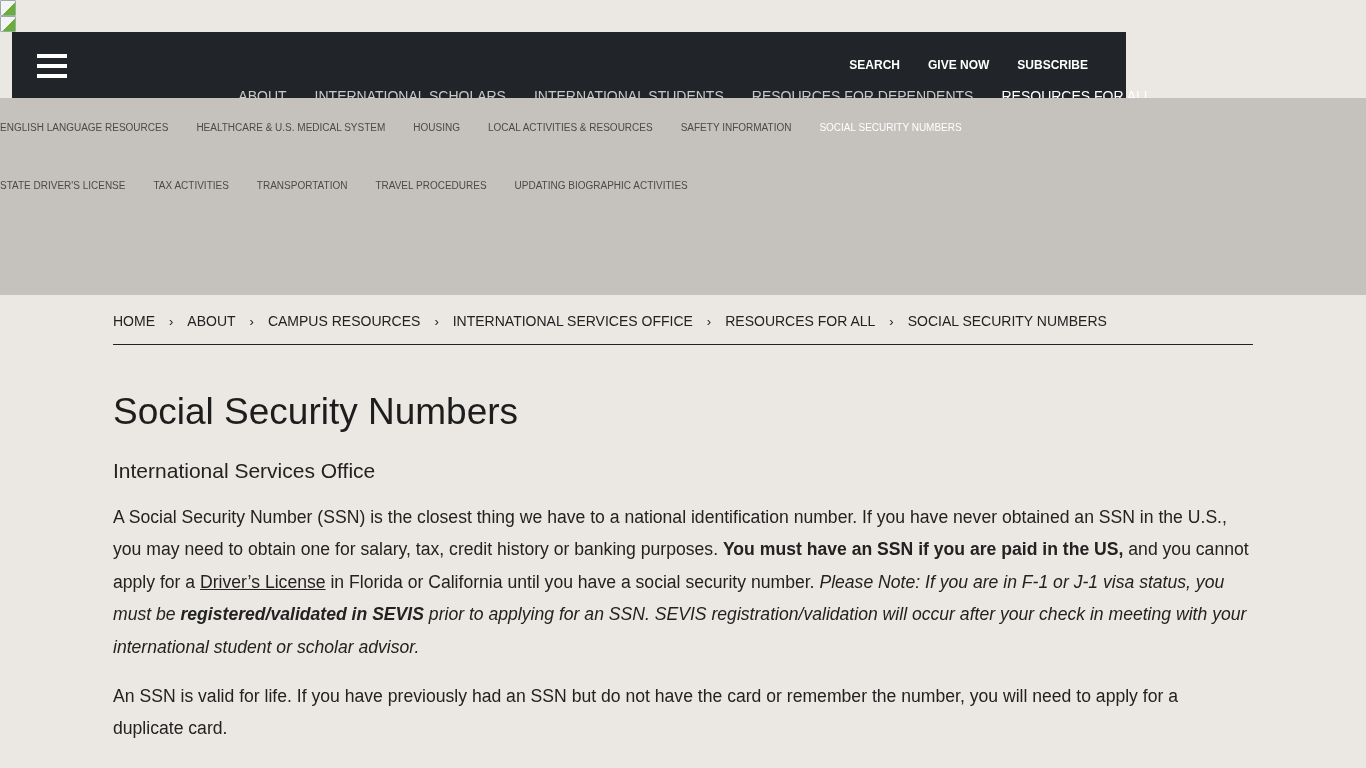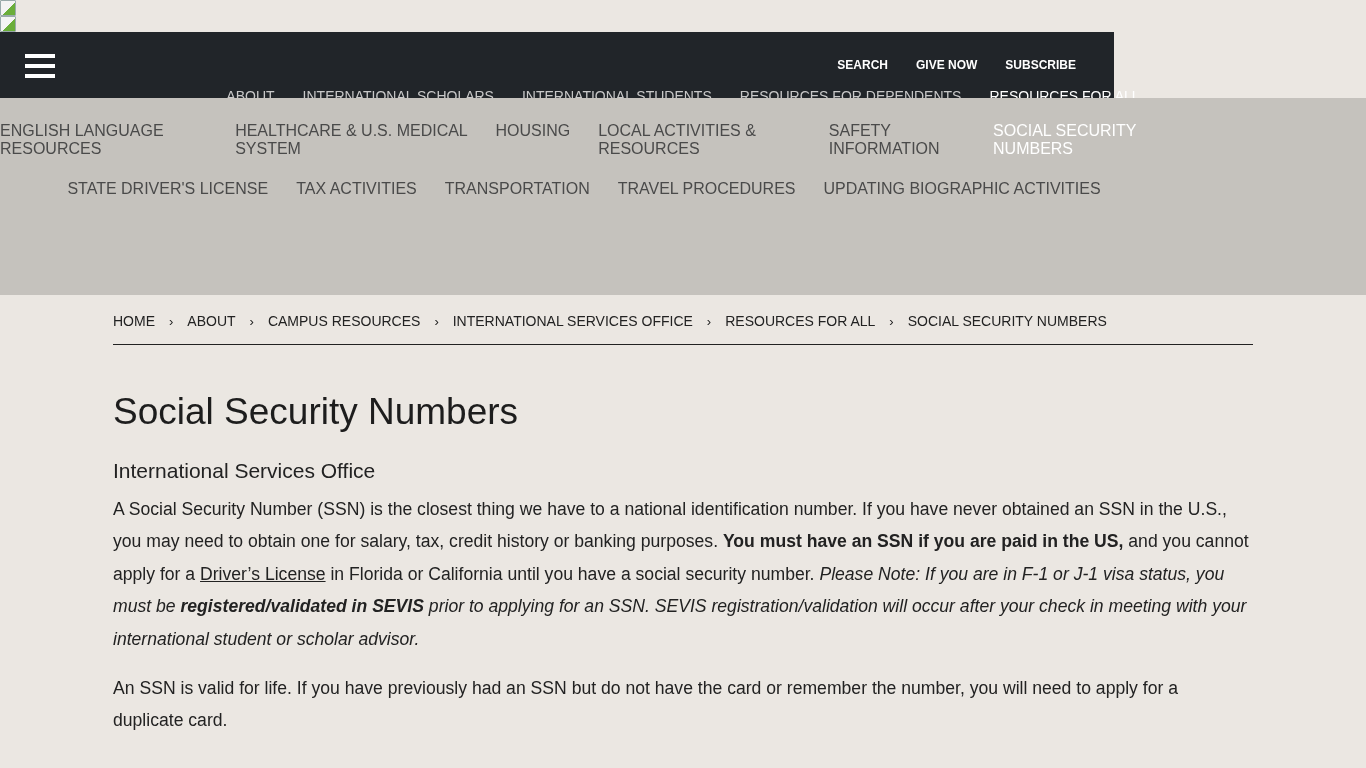--- a/index.html
+++ b/index.html
@@ -16,21 +16,21 @@
       border: 1px solid #9aa;
       border-radius: 1px;
     }
     .broken-img.a { top: 0; }
     .broken-img.b { top: 16px; }
     .topbar {
       position: absolute; left: 0; top: 0; width: 1366px; height: 32px;
       background: #ebe7e2;
     }
     .mainnav {
-      position: absolute; left: 0; top: 32px; width: 1114px; height: 66px;
+      position: absolute; left: 12px; top: 32px; width: 1114px; height: 66px;
       background: #212529;
     }
     .hamburger {
       position: absolute; left: 25px; top: 22px; width: 30px; height: 25px;
       cursor: pointer;
     }
     .hamburger span {
       position: absolute; left: 0; width: 30px; height: 4px; background: #fff;
     }
     .hamburger span:nth-child(1) { top: 0; }
@@ -48,42 +48,42 @@
       padding-left: 0;
     }
     .primary a { color: #c9c9c9; text-decoration: none; }
     .primary a.active { color: #fff; }
     .subnav {
       position: absolute; left: 0; top: 98px; width: 1366px; height: 197px;
       background: #c5c2bd;
     }
     .subrow {
       position: absolute; left: 0; width: 1168px;
-      display: flex; justify-content: center; gap: 28px;
-      font-size: 16px;
+      display: flex; justify-content: flex-start; gap: 28px;
+      font-size: 10px;
     }
     .subrow a { color: #4a4a4a; text-decoration: none; }
     .subrow a.active { color: #fff; }
     .subrow.r1 { top: 24px; }
     .subrow.r2 { top: 82px; }
     .subrow.r3 { top: 155px; }
     .breadcrumb {
       position: absolute; left: 113px; top: 313px; width: 1140px;
       display: flex; align-items: flex-end; font-size: 14px; color: #222;
     }
     .breadcrumb a { color: #222; text-decoration: none; }
     .breadcrumb .sep { margin: 0 14px; font-size: 13px; }
     .bc-line {
       position: absolute; left: 113px; top: 344px; width: 1140px; height: 1px;
       background: #222;
     }
     .content { position: absolute; left: 113px; top: 390px; width: 1140px; }
     h1 { font-size: 37px; font-weight: normal; color: #1d1d1d; line-height: 44px; }
     h2 { font-size: 21px; font-weight: normal; color: #222; margin-top: 23px; line-height: 28px; }
-    p { font-size: 17.6px; line-height: 32.4px; color: #222; margin-top: 8px; }
+    p { font-size: 17.6px; line-height: 32.4px; color: #222; margin-top: 16px; }
     p + p { margin-top: 17px; }
     p a { color: #222; text-decoration: underline; }
   </style>
 </head>
 <body>
 
 <div class="topbar"></div>
 <div class="broken-img a"></div>
 <div class="broken-img b"></div>
 

